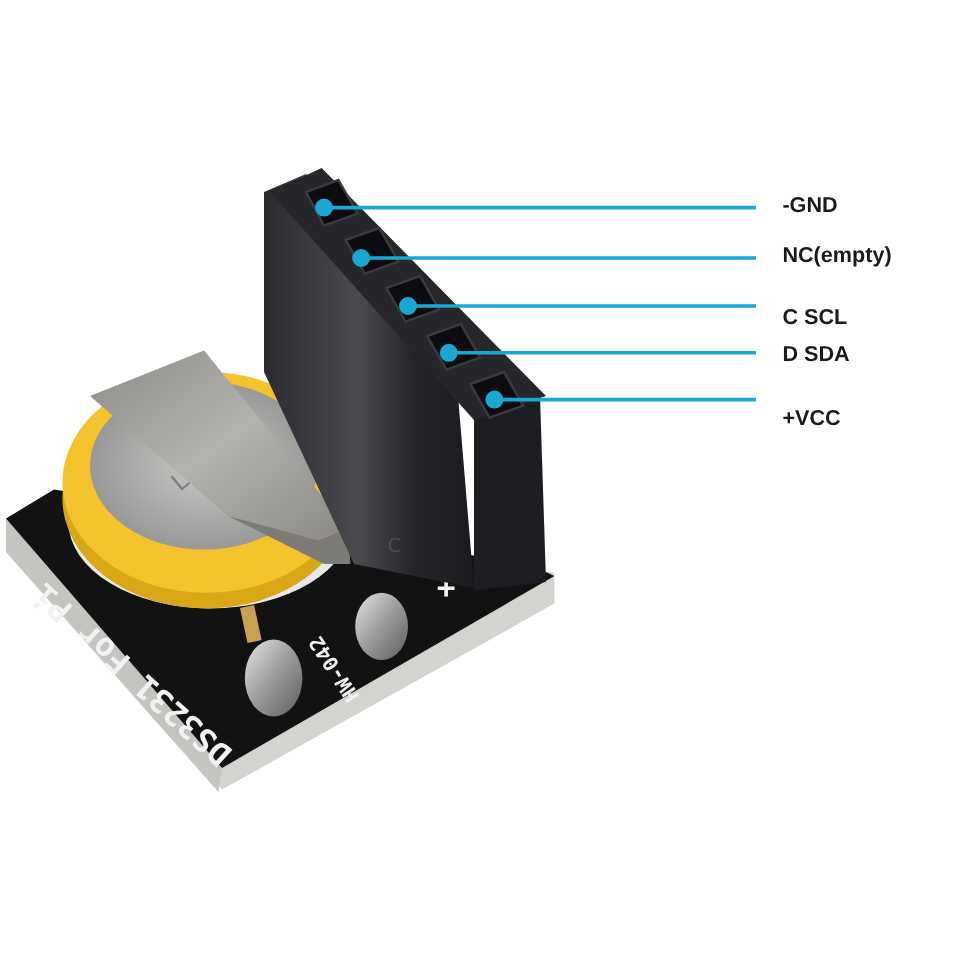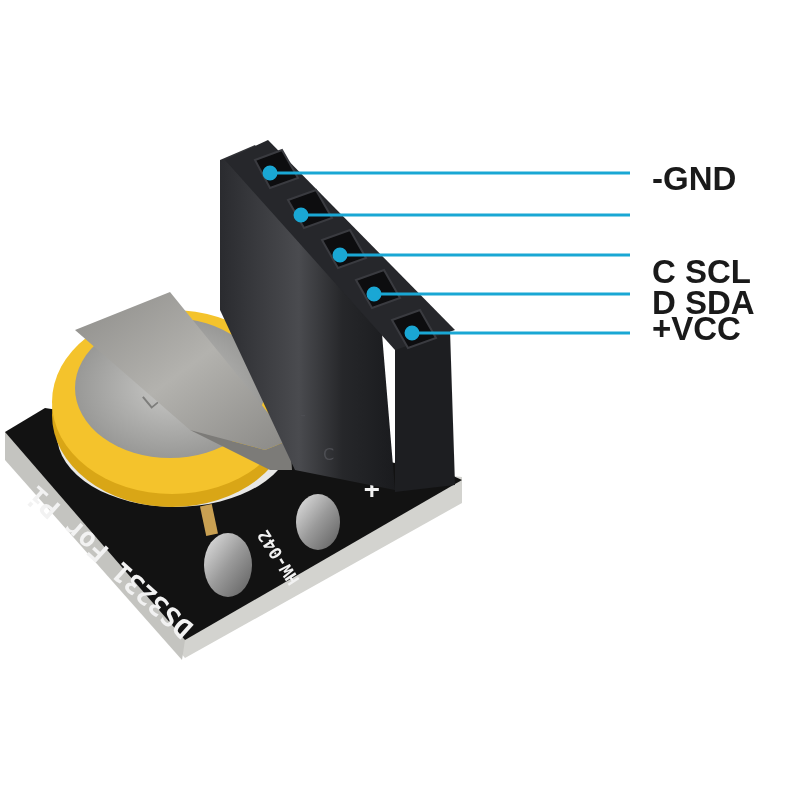--- a/index.html
+++ b/index.html
@@ -1,20 +1,20 @@
 <!DOCTYPE html>
 <html><head>
 <meta charset="utf-8">
 <style>
   html, body { margin:0; padding:0; background:#ffffff; }
   body { width:800px; height:800px; position:relative; overflow:hidden;
          font-family:"Liberation Sans", sans-serif; }
   .scene { position:absolute; left:0; top:0; width:800px; height:800px; }
   .pin-label { position:absolute; left:652px; font-family:"Liberation Sans", sans-serif;
-               font-weight:bold; font-size:33px; color:#1a1a1a; line-height:1; white-space:nowrap; }
+               font-weight:bold; font-size:18px; color:#1a1a1a; line-height:1; white-space:nowrap; }
   .silk { fill:#f2f2f2; font-family:"DejaVu Sans Mono", monospace; font-weight:bold; }
 </style>
 </head>
 <body>
 
 <div class="scene">
 <svg width="800" height="800" viewBox="0 0 800 800">
   <defs>
     <linearGradient id="hdrFace" x1="0" y1="0" x2="1" y2="0">
       <stop offset="0" stop-color="#2a2b2f"></stop>
@@ -98,16 +98,17 @@
     <line x1="340" y1="255" x2="630" y2="255"></line>
     <circle cx="340" cy="255" r="6"></circle>
     <line x1="374" y1="294" x2="630" y2="294"></line>
     <circle cx="374" cy="294" r="6"></circle>
     <line x1="412" y1="333" x2="630" y2="333"></line>
     <circle cx="412" cy="333" r="6"></circle>
   </g>
 </svg>
 
 <div class="pin-label" style="top:162px">-GND</div>
+<div class="pin-label" style="top:203px">NC(empty)</div>
 <div class="pin-label" style="top:255px">C SCL</div>
 <div class="pin-label" style="top:286px">D SDA</div>
-<div class="pin-label" style="top:312px">+VCC</div>
+<div class="pin-label" style="top:339px">+VCC</div>
 </div>
 
 </body></html>

